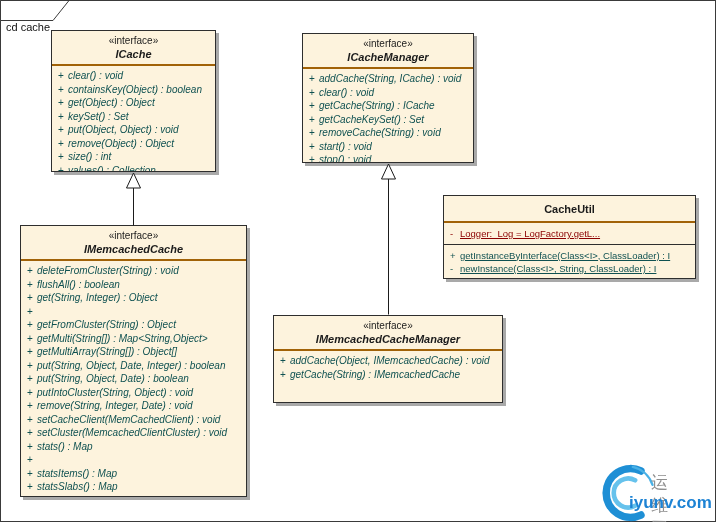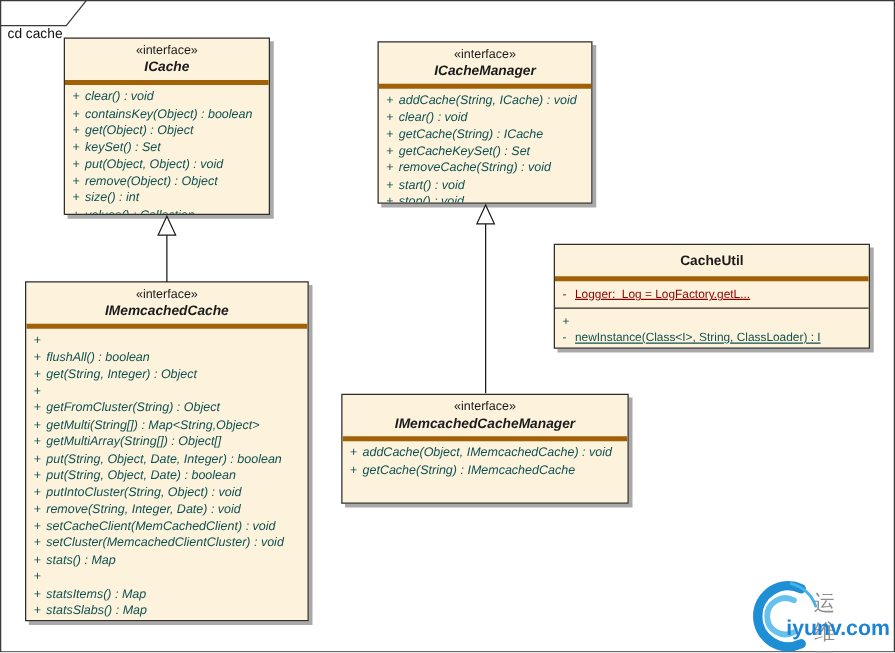--- a/index.html
+++ b/index.html
@@ -6,21 +6,21 @@
   html,body{margin:0;padding:0;background:#fff;}
   *{box-sizing:border-box;}
   body{font-family:"Liberation Sans","DejaVu Sans",sans-serif;}
   #canvas{position:relative;width:716px;height:522px;background:#ffffff;overflow:hidden;}
   .frame-border{position:absolute;inset:0;border:1px solid #3a3a3a;pointer-events:none;}
   .frame-tab{position:absolute;left:0;top:0;width:72px;height:22px;}
   .frame-tab svg{position:absolute;left:0;top:0;}
   .frame-label{position:absolute;left:6px;top:21px;font-size:11px;color:#111;white-space:pre;}
 
   .uml-class{position:absolute;background:#fdf3dd;border:1px solid #2e2e2e;box-shadow:3px 3px 0 #a9a9a9;overflow:hidden;}
-  .hdr{border-bottom:4px solid #a16207;text-align:center;padding:3px 2px 2px;}
+  .hdr{border-bottom:2px solid #a16207;text-align:center;padding:3px 2px 2px;}
   .stereo{font-size:10px;color:#1b1b1b;line-height:13px;}
   .cname{font-size:11px;font-weight:bold;color:#1b1b1b;line-height:15px;text-align:center;}
   .cname.it{font-style:italic;}
   .rows{padding:3px 0 2px;}
   .row{display:flex;line-height:13.5px;font-size:10px;}
   .vis{flex:0 0 16px;padding-left:6px;}
   .sig{white-space:pre;}
   .italic-rows .sig{font-style:italic;}
   .teal{color:#0f5151;}
   .maroon{color:#8b0000;}
@@ -130,20 +130,21 @@
 
   <div class="uml-class" id="box-imemcachedcache" style="left:20px;top:225px;width:227px;height:272px;">
     <div class="hdr">
       <div class="stereo">«interface»</div>
       <div class="cname it">IMemcachedCache</div>
     </div>
     <div class="rows teal italic-rows">
 
     <div class="row">
           <span class="vis">+</span>
+          <span class="sig">deleteFromCluster(String) : void</span>
         </div>
         <div class="row">
           <span class="vis">+</span>
           <span class="sig">flushAll() : boolean</span>
         </div>
         <div class="row">
           <span class="vis">+</span>
           <span class="sig">get(String, Integer) : Object</span>
         </div>
         <div class="row">
@@ -211,20 +212,21 @@
 
     <div class="row" style="font-size:9.5px;">
           <span class="vis">-</span>
           <span class="sig u">Logger:  Log = LogFactory.getL...</span>
         </div>
       </div>
     <div class="rows teal div-line" style="padding:4px 0 3px;">
 
     <div class="row" style="font-size:9.5px;">
           <span class="vis">+</span>
+          <span class="sig u">getInstanceByInterface(Class&lt;I&gt;, ClassLoader) : I</span>
         </div>
         <div class="row" style="font-size:9.5px;">
           <span class="vis">-</span>
           <span class="sig u">newInstance(Class&lt;I&gt;, String, ClassLoader) : I</span>
         </div>
       </div>
   </div>
 
   <div class="uml-class" id="box-imemcachedcachemanager" style="left:273px;top:315px;width:230px;height:88px;">
     <div class="hdr">

